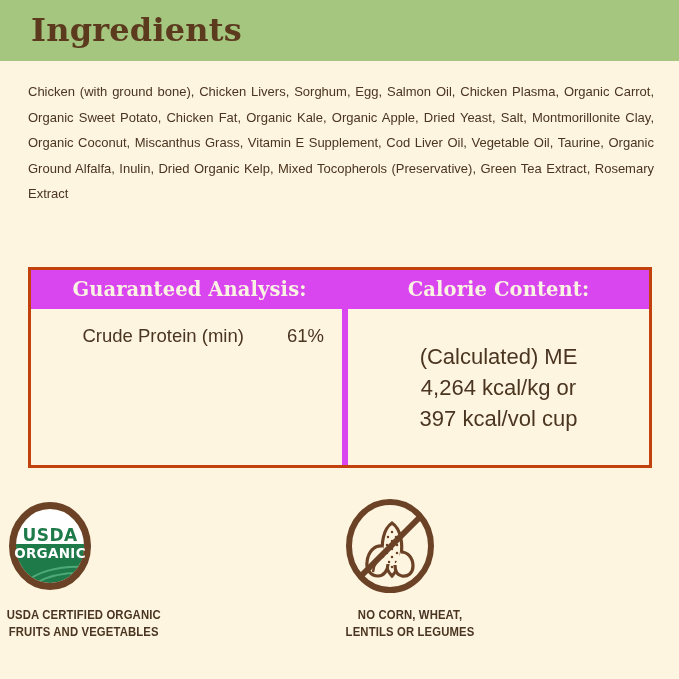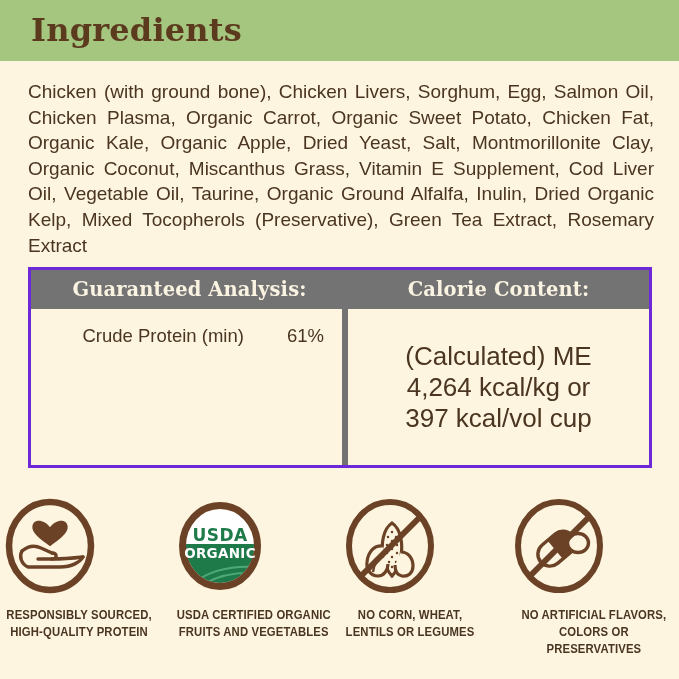--- a/index.html
+++ b/index.html
@@ -47,37 +47,37 @@
 
   
   .ingredients-block {
     position: absolute;
     left: 28px;
     top: 79px;
     width: 626px;
   }
   .ingredients-text {
     font-family: "Liberation Sans", sans-serif;
-    font-size: 19px;
+    font-size: 13px;
     line-height: 25.6px;
     color: #4A3520;
     text-align: justify;
     text-align-last: left;
     word-spacing: 0.2px;
   }
 
   
   .facts-panel {
     position: absolute;
     left: 28px;
     top: 267px;
     width: 624px;
     height: 201px;
-    border: 3px solid #6d28d9;
-    background: #737373;
+    border: 3px solid #c2410c;
+    background: #d946ef;
     box-sizing: border-box;
     display: flex;
     flex-direction: column;
   }
   .facts-head-row {
     display: flex;
     height: 39px;
     flex: 0 0 39px;
   }
   .facts-head {
@@ -126,21 +126,21 @@
     font-size: 18.5px;
     color: #4A3520;
     padding: 6.5px 0;
     white-space: nowrap;
   }
   .ga-name  { text-align: center; margin-top: 27px; }
   .ga-value { text-align: right; font-weight: normal; }
 
   .calorie-text {
     font-family: "Liberation Sans", sans-serif;
-    font-size: 26px;
+    font-size: 22px;
     line-height: 31px;
     color: #4A3520;
     text-align: center;
     white-space: pre-line;
   }
 
   
   .badges-row {
     position: absolute;
     left: 0;
@@ -209,32 +209,20 @@
         <div class="calorie-text">(Calculated) ME
 4,264 kcal/kg or
 397 kcal/vol cup</div>
       </div>
 
     </div>
   </div>
 
   <div class="badges-row">
 
-    <div class="badge">
-      <svg class="badge-icon" viewBox="0 0 100 100">
-        <ellipse cx="50" cy="50" rx="41" ry="44" fill="none" stroke="#6B4226" stroke-width="6.5"></ellipse>
-        <path d="M50 45 C43 35 30 34 28.5 43.5 C27.2 51.5 38 59.5 50 68 C62 59.5 72.8 51.5 71.5 43.5 C70 34 57 35 50 45 Z" fill="#6B4226" transform="translate(0,-13) scale(0.82) translate(11,9)"></path>
-        <path d="M22 55 C28 50 35 49 41 52 L52 57" fill="none" stroke="#6B4226" stroke-width="3.4" stroke-linecap="round"></path>
-        <path d="M52 57 C57 57 58 63 52 63 L38 63" fill="none" stroke="#6B4226" stroke-width="3.4" stroke-linecap="round"></path>
-        <path d="M22 55 C19 60 21 68 28 71 L60 71 C72 71 80 66 83 61" fill="none" stroke="#6B4226" stroke-width="3.4" stroke-linecap="round"></path>
-        <path d="M52 63 C64 63 74 62 83 61" fill="none" stroke="#6B4226" stroke-width="3.4" stroke-linecap="round"></path>
-      </svg>
-      <div class="badge-caption">RESPONSIBLY SOURCED,
-HIGH-QUALITY PROTEIN</div>
-    </div>
 
     <div class="badge">
       <svg class="badge-icon" viewBox="0 0 100 100">
         <defs>
           <clipPath id="sealClip">
             <ellipse cx="50" cy="50" rx="34" ry="37"></ellipse>
           </clipPath>
         </defs>
         <ellipse cx="50" cy="50" rx="34" ry="37" fill="#FFFFFF"></ellipse>
         <g clip-path="url(#sealClip)">
@@ -272,30 +260,16 @@
         </g>
         <path d="M43 50 C34 49 28 56 27 66 C26 74 31 80 38 80 C44 80 48 74 48 68" fill="#FDF5E0" stroke="#6B4226" stroke-width="3.2" stroke-linejoin="round"></path>
         <path d="M44 60 C38 62 34 68 33 76" fill="none" stroke="#6B4226" stroke-width="2.4"></path>
         <path d="M61 56 C68 56 73 62 73 70 C73 77 68 81 62 80 C57 79 55 74 55 69" fill="#FDF5E0" stroke="#6B4226" stroke-width="3.2" stroke-linejoin="round"></path>
         <line x1="22" y1="79" x2="79" y2="22" stroke="#6B4226" stroke-width="6" stroke-linecap="round"></line>
       </svg>
       <div class="badge-caption">NO CORN, WHEAT,
 LENTILS OR LEGUMES</div>
     </div>
 
-    <div class="badge">
-      <svg class="badge-icon" viewBox="0 0 100 100">
-        <ellipse cx="50" cy="50" rx="41" ry="44" fill="none" stroke="#6B4226" stroke-width="6"></ellipse>
-        <g transform="rotate(-40 47 53)">
-          <rect x="27" y="41" width="41" height="24" rx="12" ry="12" fill="#FDF5E0" stroke="#6B4226" stroke-width="3.4"></rect>
-          <path d="M47.5 41 H56 A12 12 0 0 1 56 65 H47.5 Z" fill="#6B4226"></path>
-          <line x1="47.5" y1="41" x2="47.5" y2="65" stroke="#6B4226" stroke-width="3.2"></line>
-        </g>
-        <ellipse cx="69" cy="47" rx="10.5" ry="9.5" fill="#FDF5E0" stroke="#6B4226" stroke-width="3.4"></ellipse>
-        <line x1="22" y1="79" x2="79" y2="22" stroke="#6B4226" stroke-width="6" stroke-linecap="round"></line>
-      </svg>
-      <div class="badge-caption">NO ARTIFICIAL FLAVORS,
-COLORS OR PRESERVATIVES</div>
-    </div>
 
   </div>
 
 </div>
 
 </body></html>

